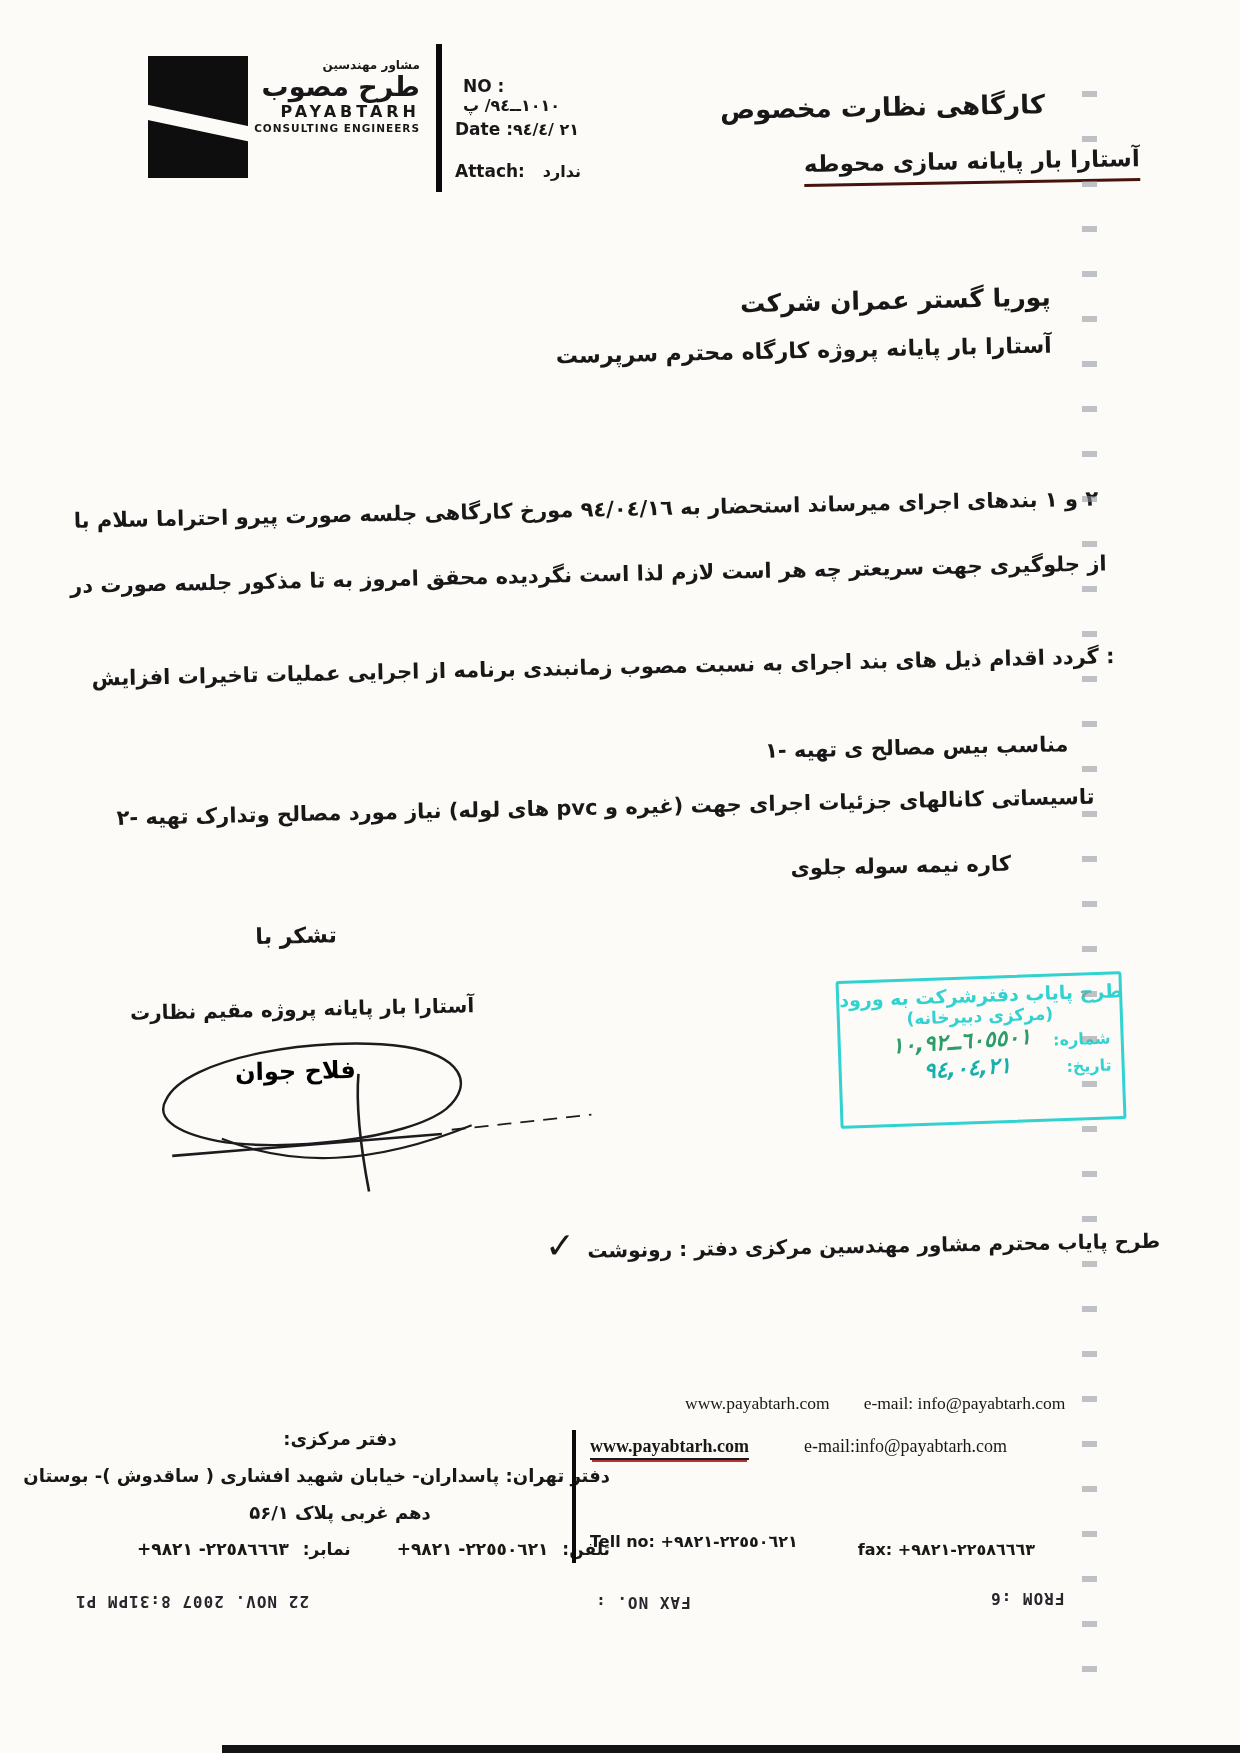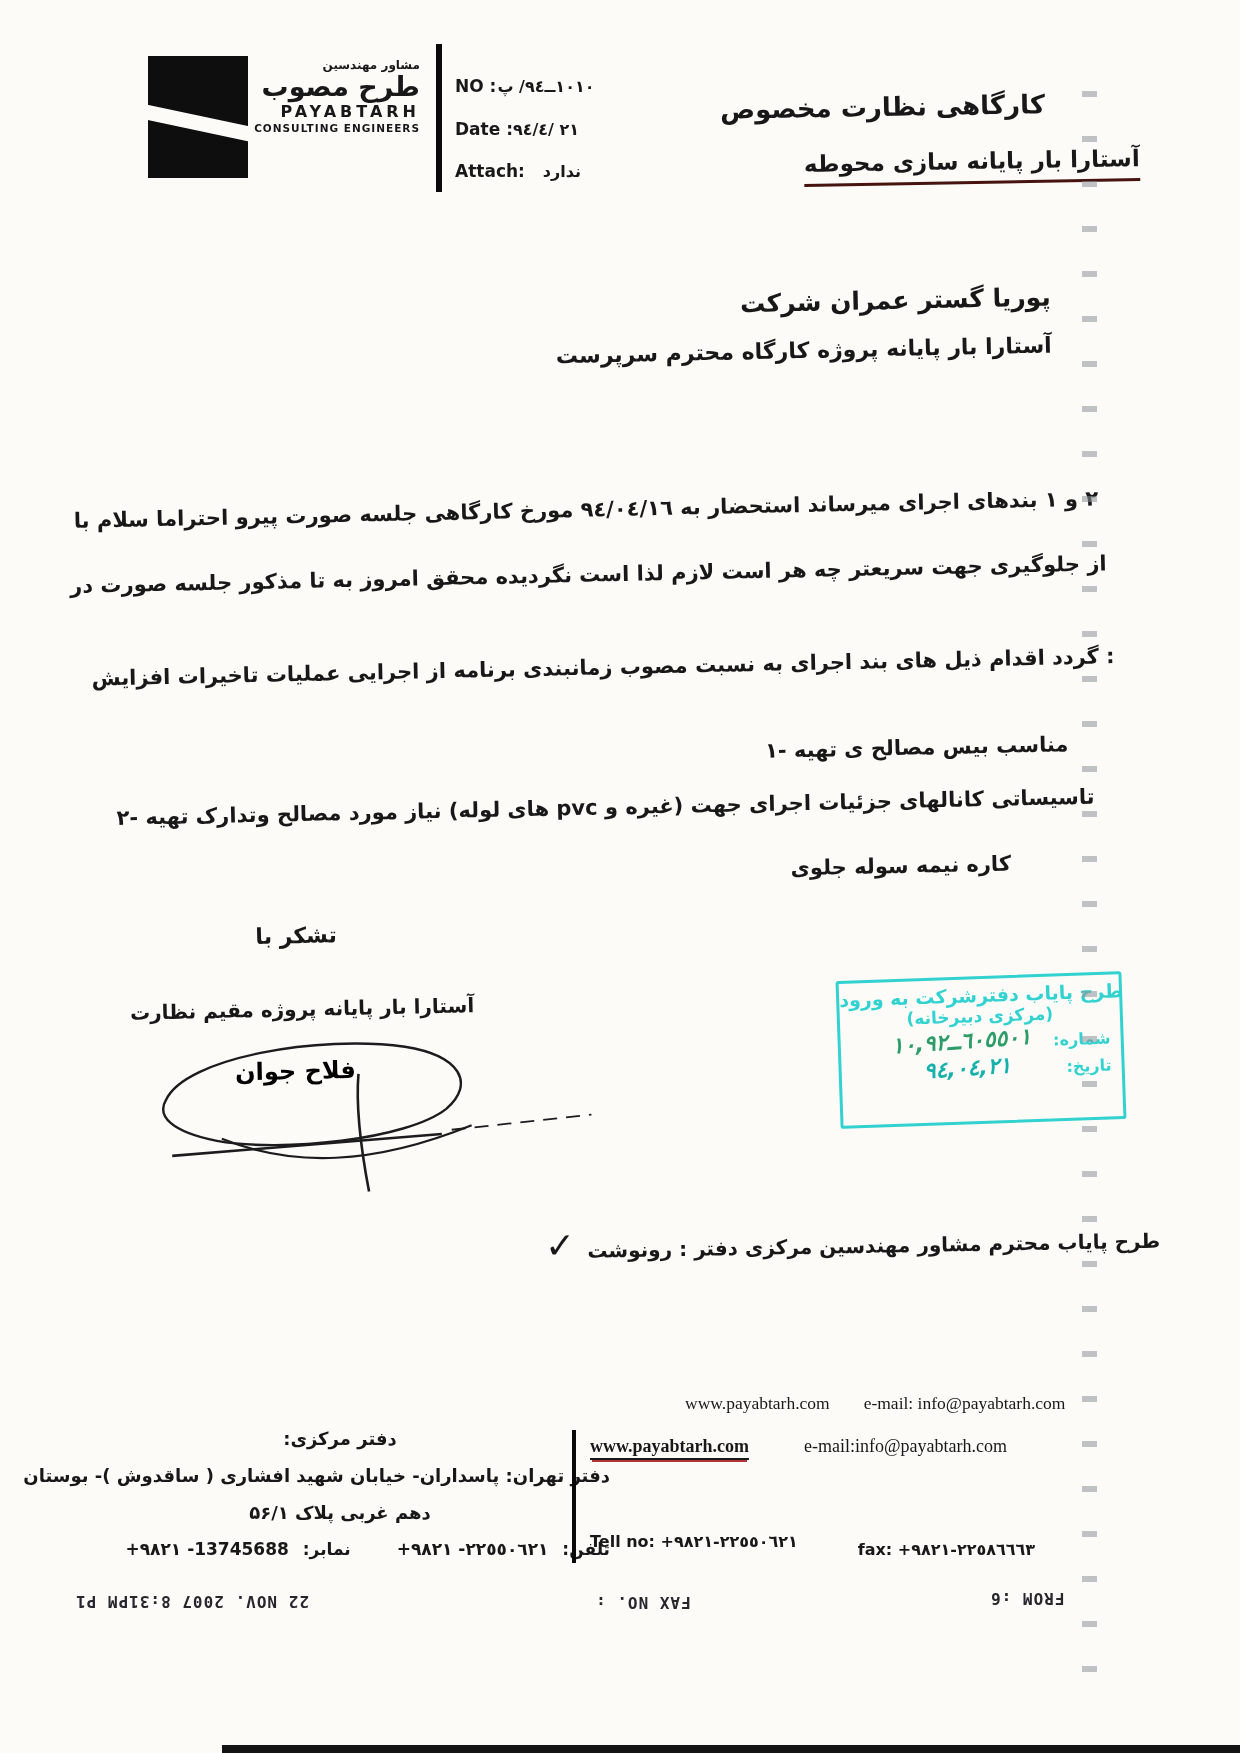--- a/index.html
+++ b/index.html
@@ -96,23 +96,23 @@
     <div id="logo-stripe"></div>
   </div>
   <div class="abs" id="logo-text">
     <div id="logo-fa-tagline" data-ltrw="1">‎مهندسین ‎مشاور</div>
     <div id="logo-fa-name" data-ltrw="1">‎مصوب ‎طرح</div>
     <div id="logo-en-name">PAYABTARH</div>
     <div id="logo-en-sub">CONSULTING ENGINEERS</div>
   </div>
   <div class="abs" id="header-divider"></div>
 
-  <div class="abs field-row" style="top:76px;">
+  <div class="abs field-row" style="top:76px;flex-direction:column;">
     <span>NO :</span>
-    <span class="val num" style="margin-left:1px;">پ /٩٤ــ١٠١٠</span>
+    <span class="val num" style="margin-left:8px;">پ /٩٤ــ١٠١٠</span>
   </div>
   <div class="abs field-row" style="top:119px;">
     <span>Date :</span>
     <span class="val num" style="">٩٤/٤/ ٢١</span>
   </div>
   <div class="abs field-row" style="top:161px;">
     <span>Attach:</span>
     <span class="val fa" style="margin-left:18px;">ندارد</span>
   </div>
 
@@ -170,21 +170,21 @@
     <div>دفتر مرکزی:</div>
     <div>دفتر تهران: پاسداران- خیابان شهید افشاری ( ساقدوش )- بوستان</div>
     <div>دهم غربی پلاک ۵۶/۱</div>
     <div id="footer-phone-row">
       <span>
         <span>تلفن:</span>
         <span class="num tel-val">+٩٨٢١ -٢٢٥٥٠٦٢١</span>
       </span>
       <span>
         <span>نمابر:</span>
-        <span class="num tel-val">+٩٨٢١ -13745688</span>
+        <span class="num tel-val">+٩٨٢١ -٢٢٥٨٦٦٦٣</span>
       </span>
     </div>
   </div>
 
   <div class="abs" id="footer-divider"></div>
 
   <div class="abs" id="footer-en">
     <div id="footer-web-row" class="serif">
       <span id="footer-url">www.payabtarh.com</span>
       <span>e-mail:info@payabtarh.com</span>

